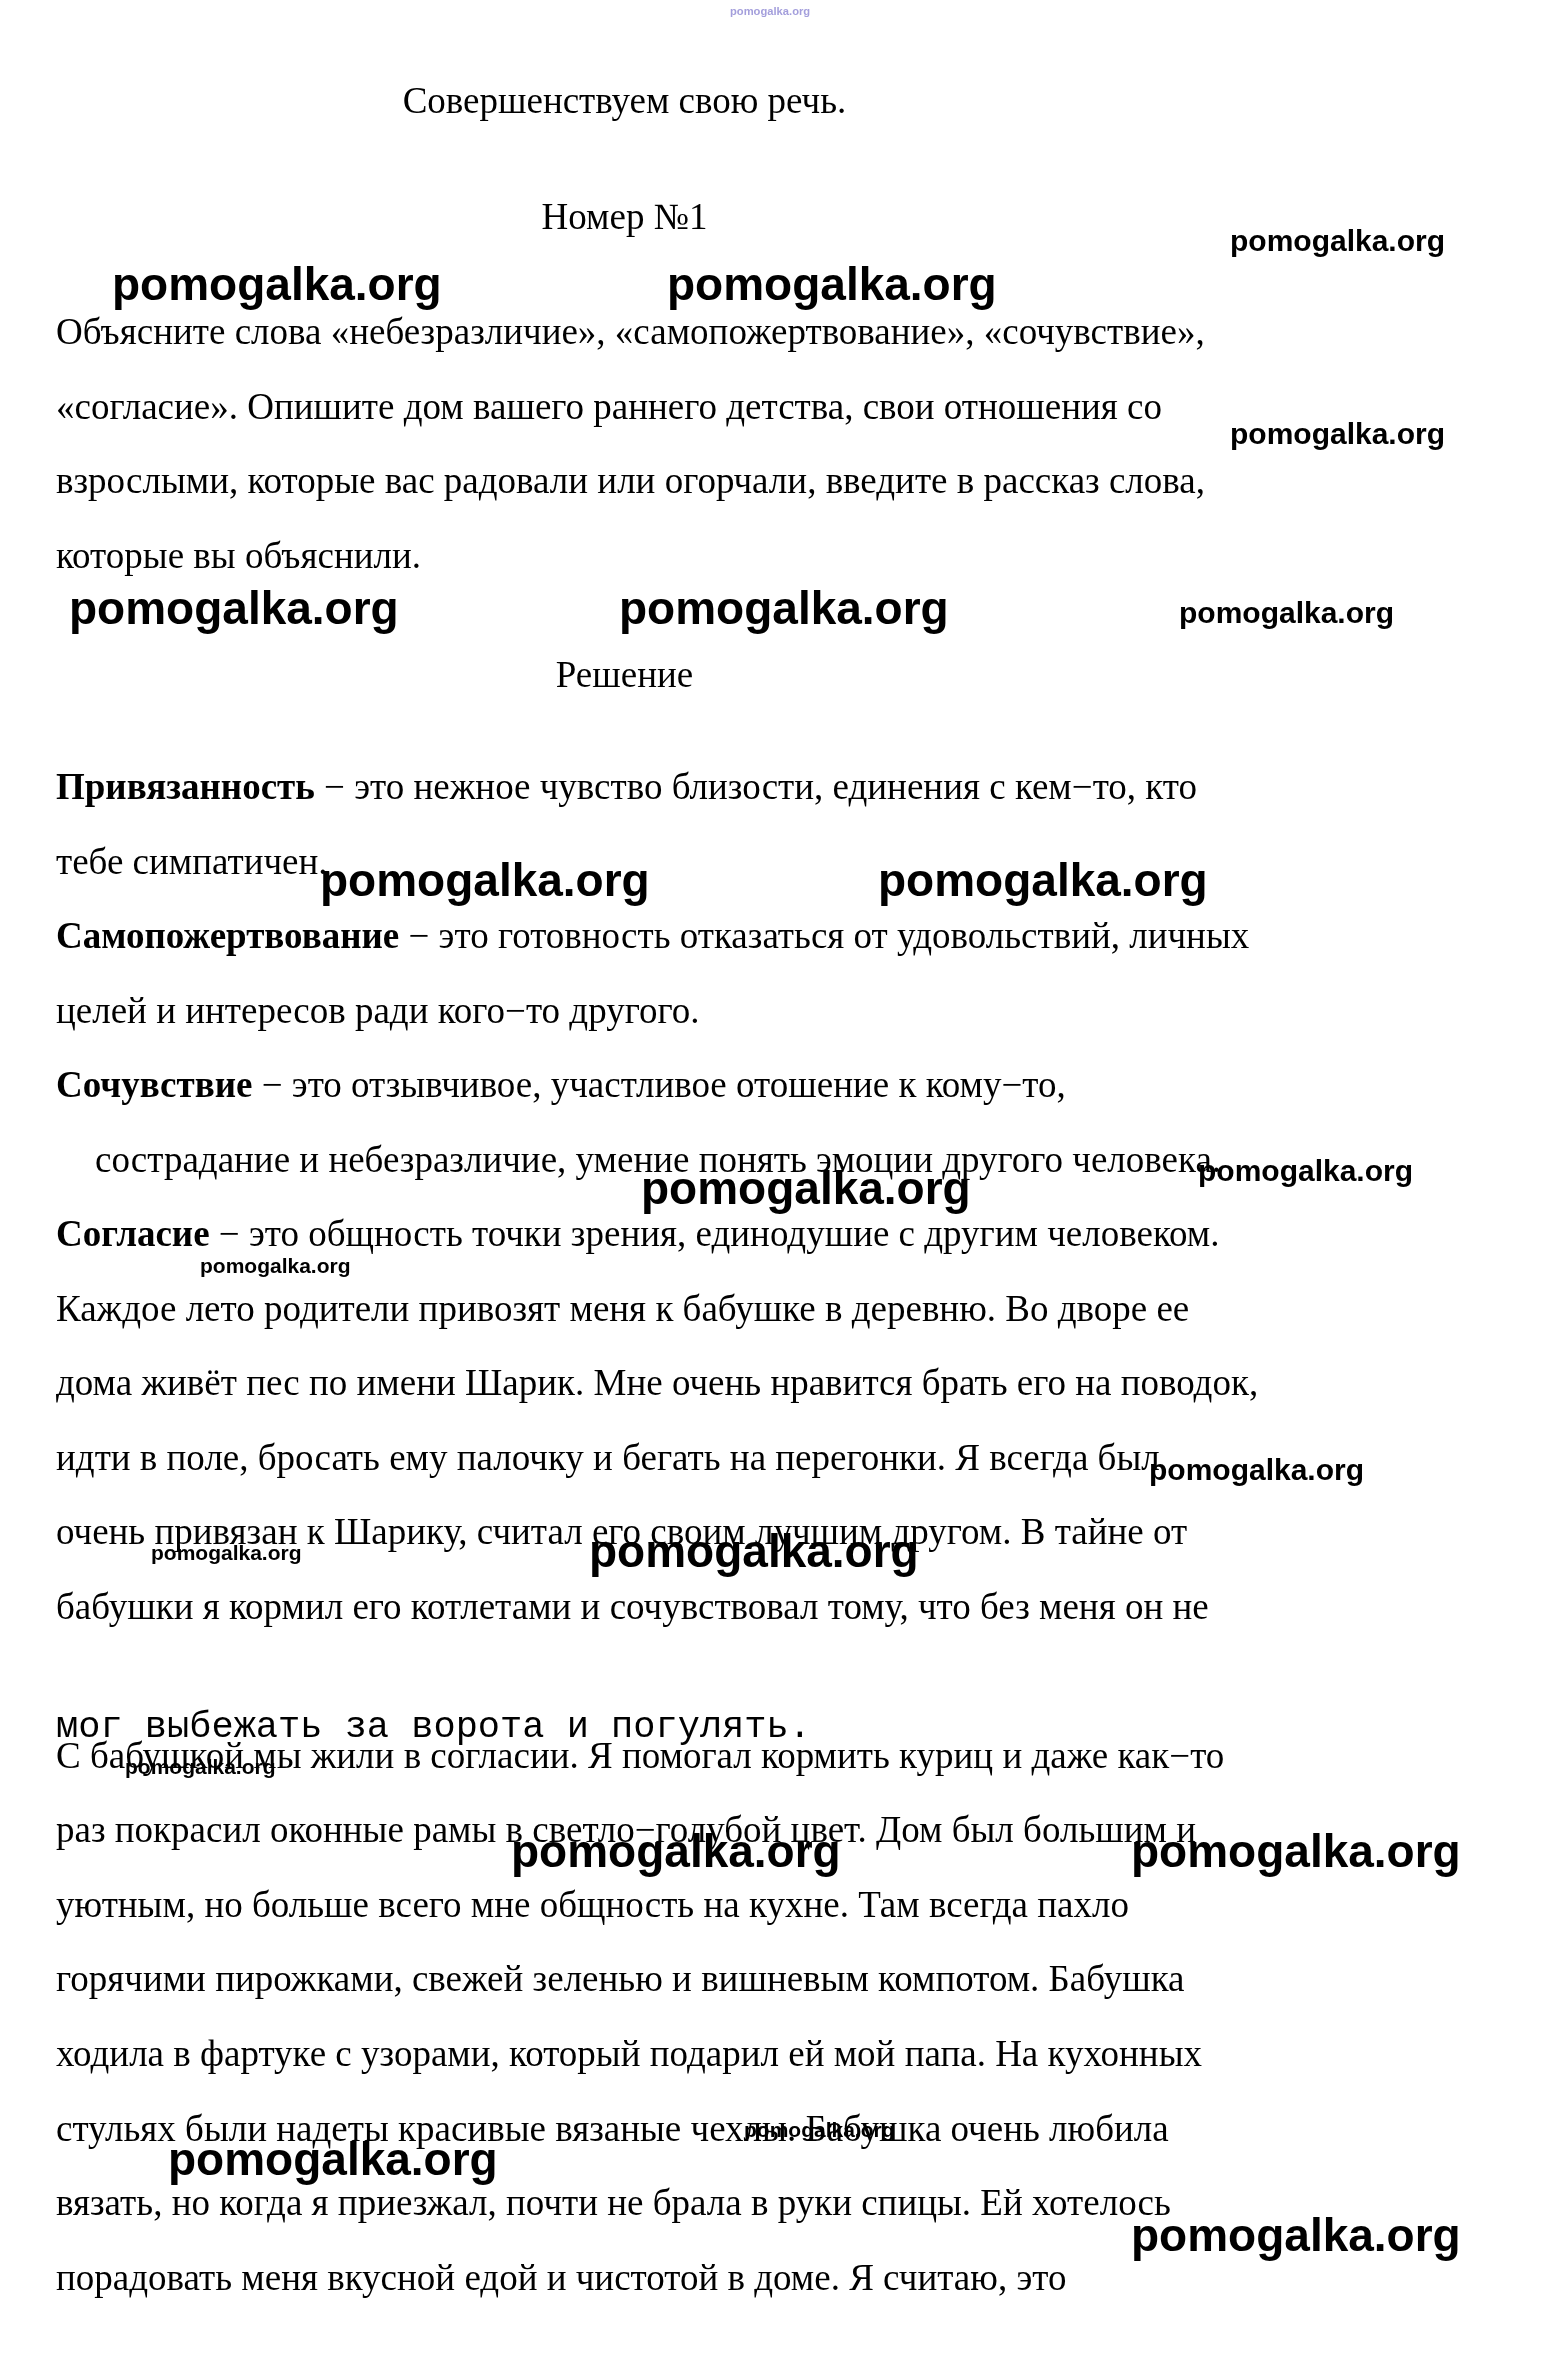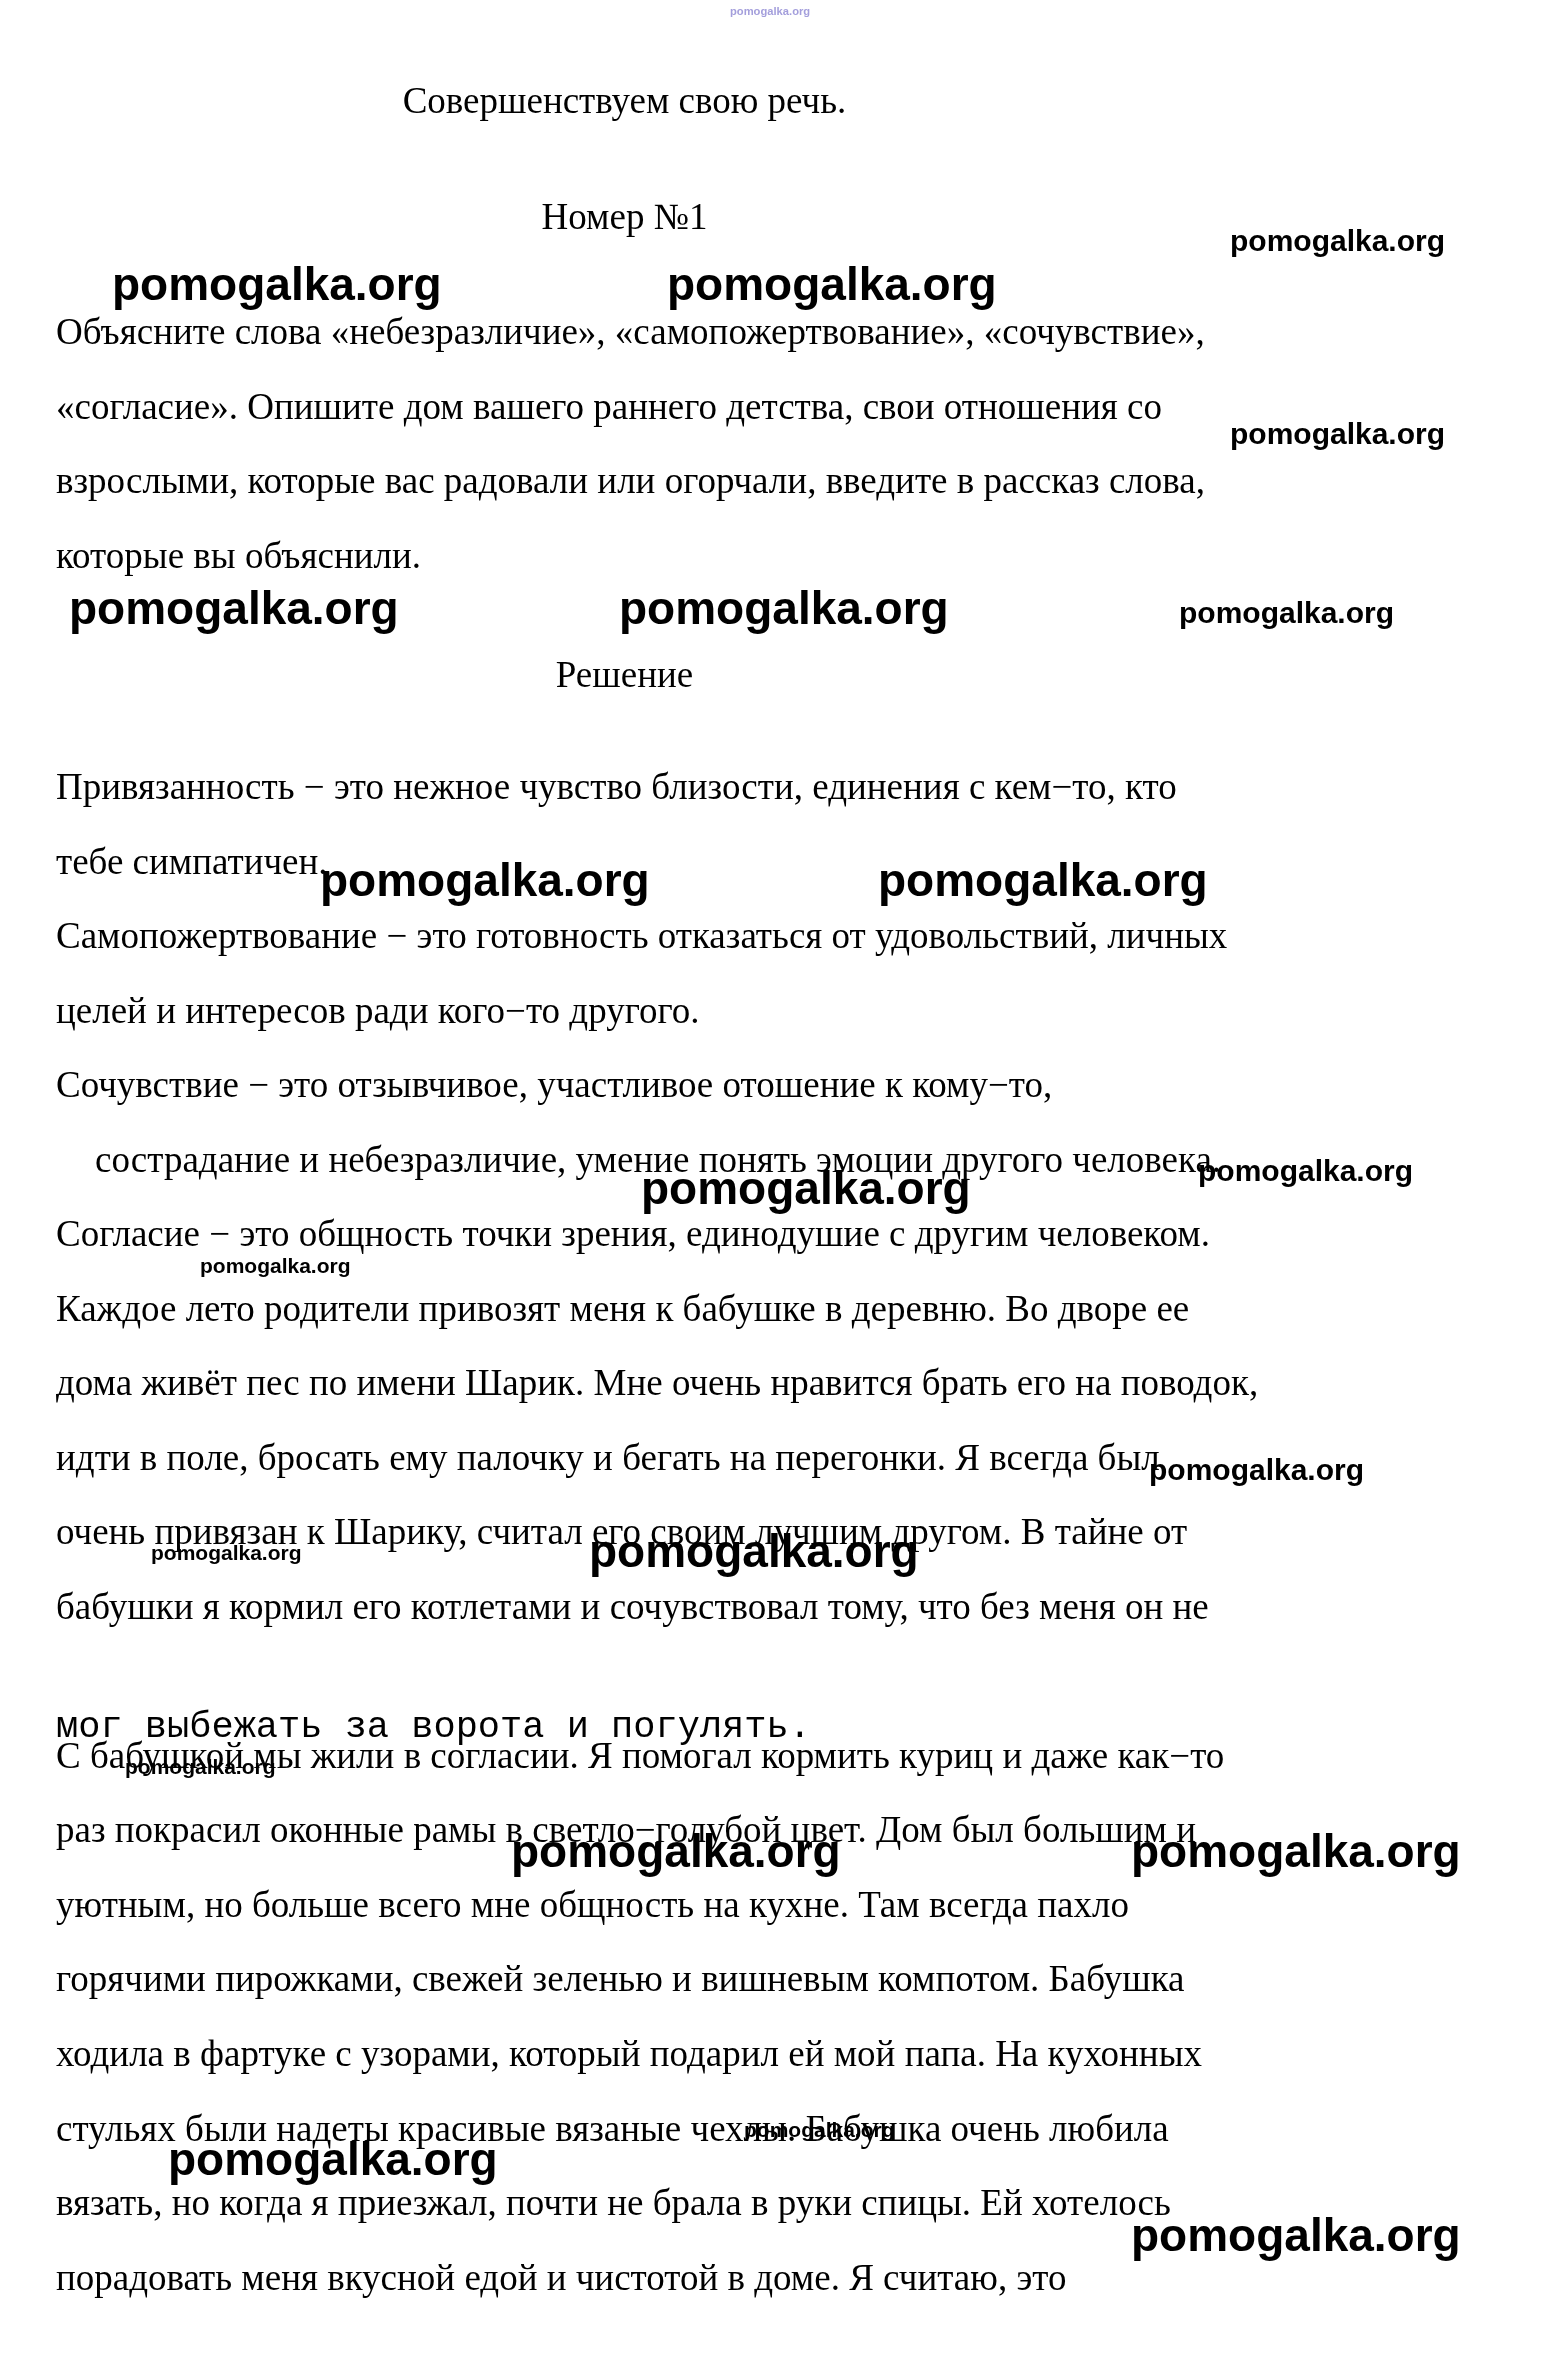--- a/index.html
+++ b/index.html
@@ -23,21 +23,21 @@
     line-height: 75px;
     font-size: 37px;
     white-space: nowrap;
     z-index: 2;
   }
   .centered {
     left: 0;
     width: 1249px;
     text-align: center;
   }
-  .b { font-weight: normal; }
+  .b { font-weight: bold; }
   .wm {
     position: absolute;
     font-family: "Liberation Sans", sans-serif;
     font-weight: bold;
     color: #000000;
     white-space: nowrap;
     z-index: 1;
   }
   .wm-xl { font-size: 46px; }
   .wm-md { font-size: 30px; }

